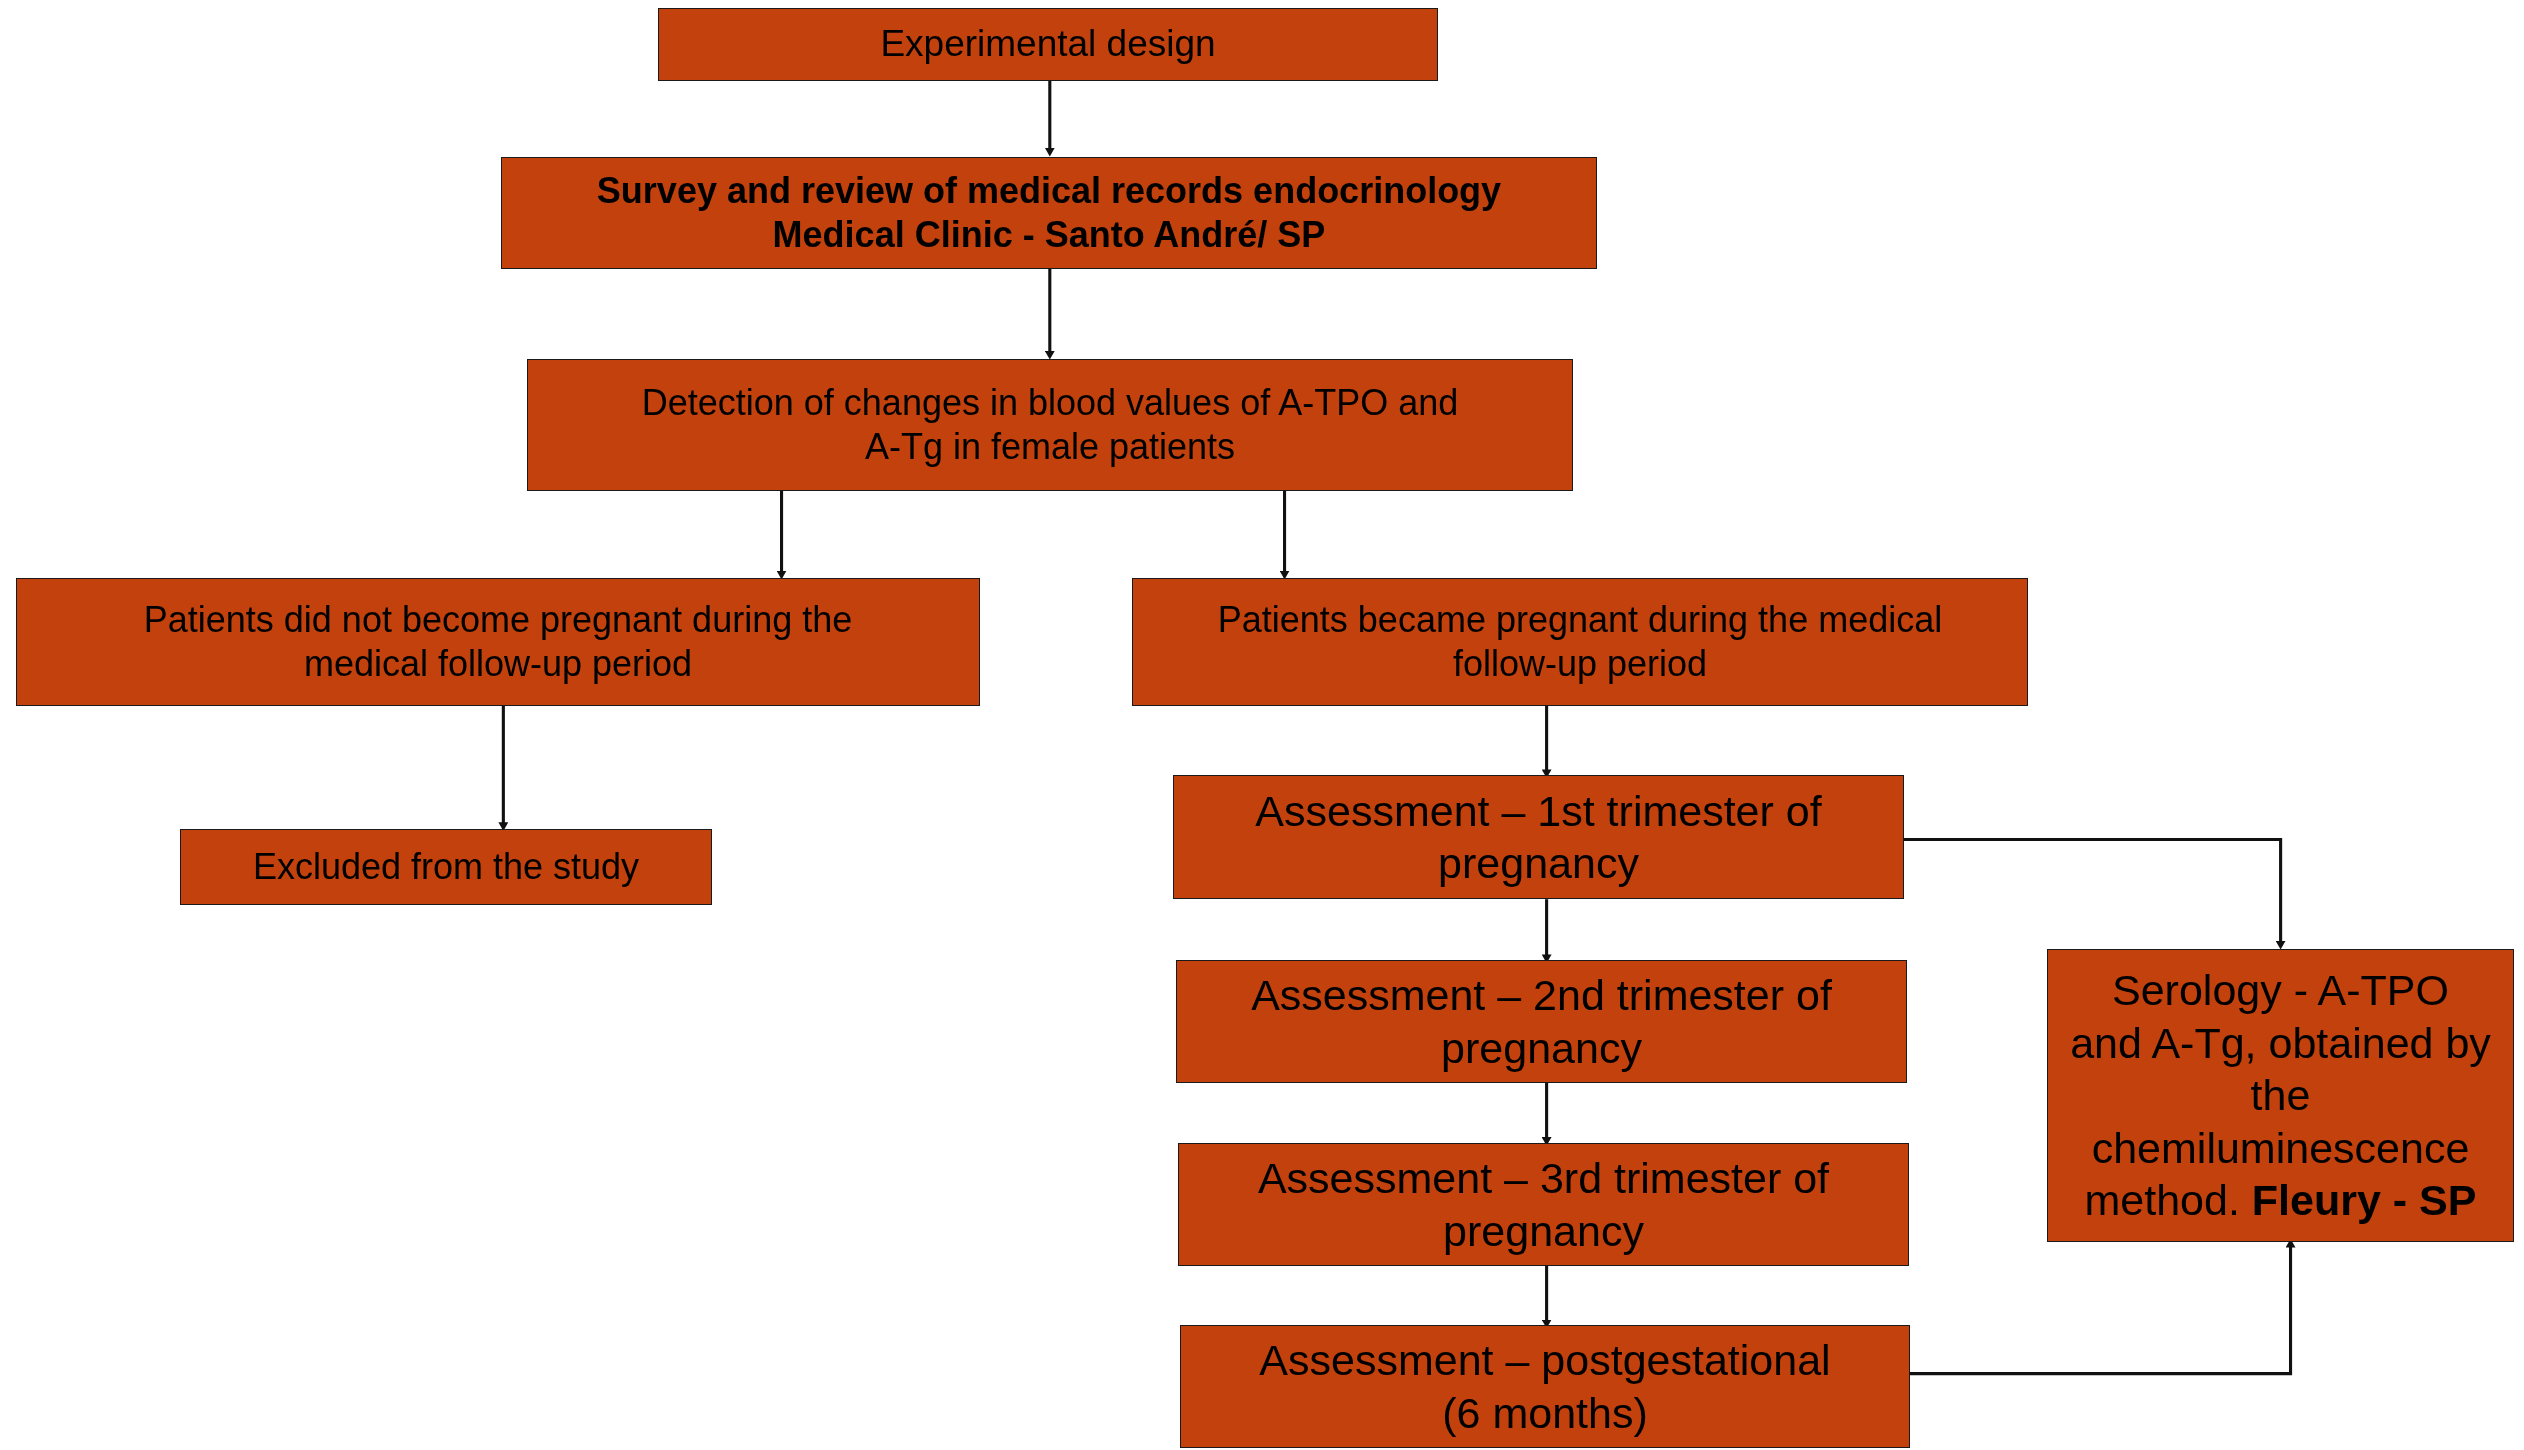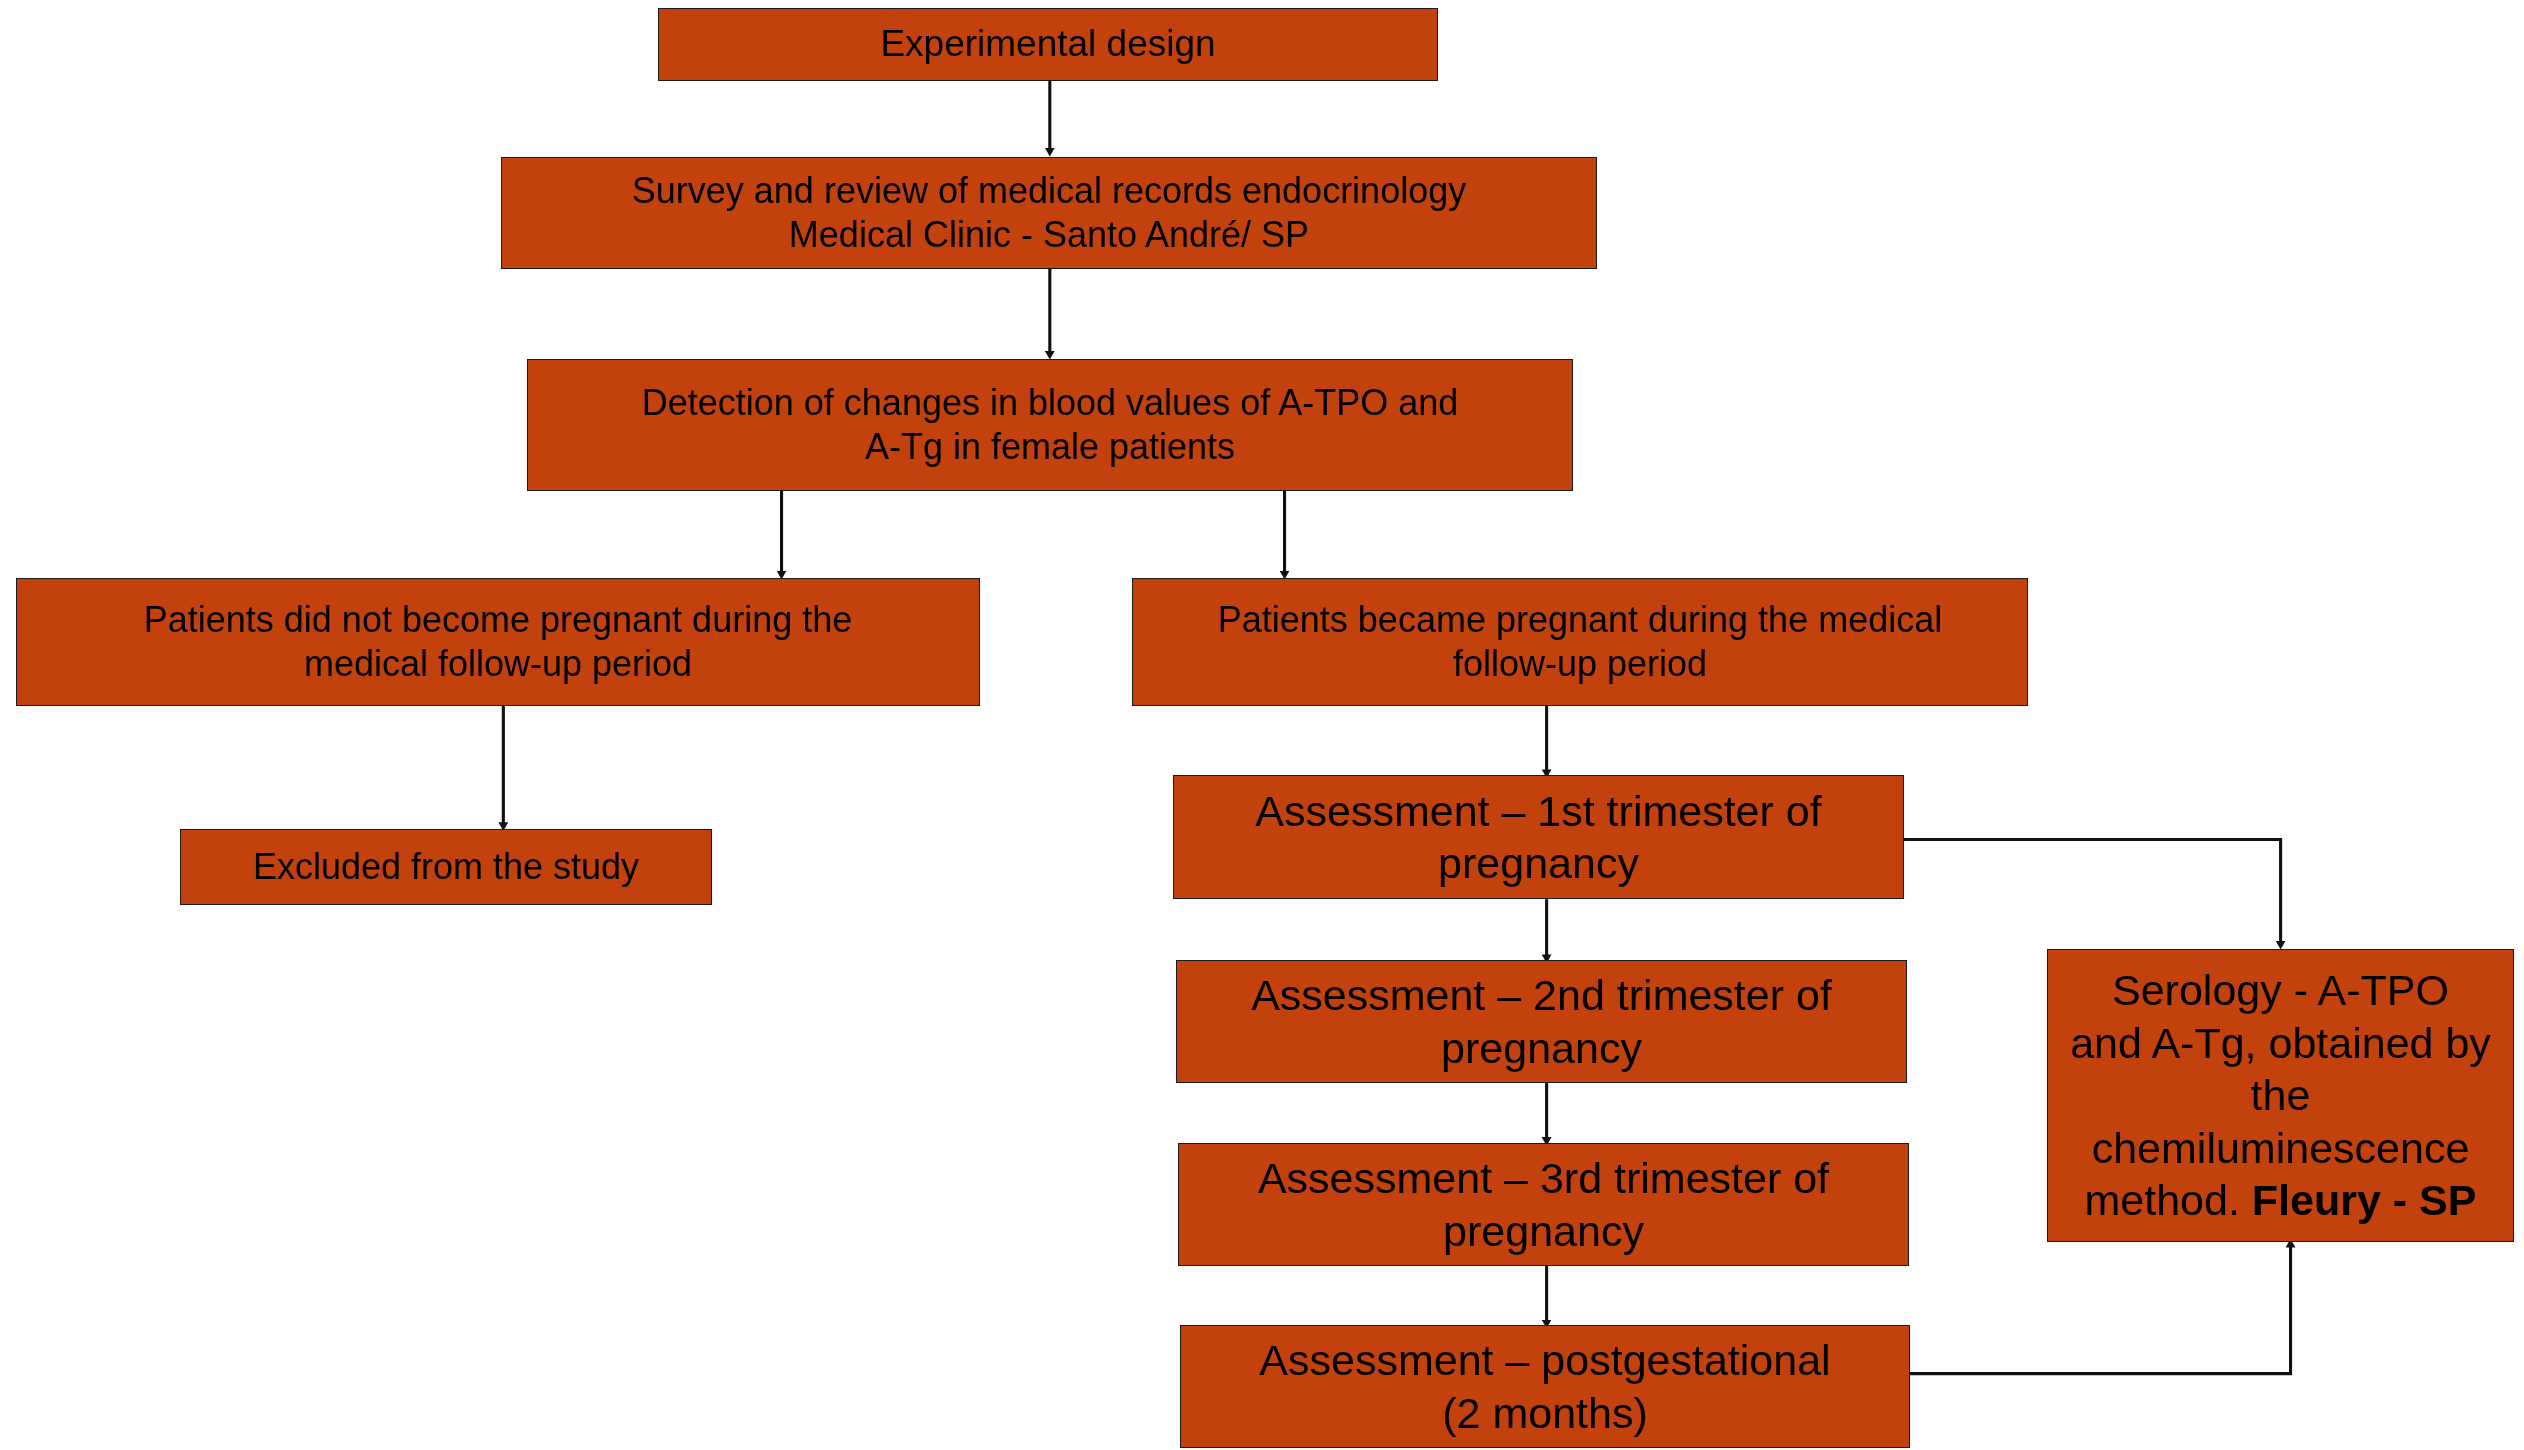--- a/index.html
+++ b/index.html
@@ -85,21 +85,21 @@
       <path d="M3063,1352 L3672,1352 L3672,1522" marker-end="url(#ah)"></path>
 
       <path d="M3073,2212 L3688,2212 L3688,2002" marker-end="url(#ah)"></path>
     </g>
   </svg>
 
   <div class="node fs-lg" style="left:658px; top:7.5px; width:780px; height:73px;">
     <span class="txt">Experimental design</span>
   </div>
 
-  <div class="node fs-md" style="left:501px; top:157px; width:1096px; height:112px;">
+  <div class="node fs-md" style="left:501px; top:157px; width:1096px; height:112px;font-weight:bold;">
     <span class="txt">Survey and review of medical records endocrinology
 Medical Clinic - Santo André/ SP</span>
   </div>
 
   <div class="node fs-md" style="left:527px; top:359px; width:1046px; height:132px;">
     <span class="txt">Detection of changes in blood values of A-TPO and
 A-Tg in female patients</span>
   </div>
 
   <div class="node fs-md" style="left:16px; top:578px; width:964px; height:128px;">
@@ -126,21 +126,21 @@
 pregnancy</span>
   </div>
 
   <div class="node fs-sm" style="left:1178px; top:1143px; width:731px; height:123px;">
     <span class="txt">Assessment – 3rd trimester of
 pregnancy</span>
   </div>
 
   <div class="node fs-sm" style="left:1180px; top:1325px; width:730px; height:123px;">
     <span class="txt">Assessment – postgestational
-(2 months)</span>
+(6 months)</span>
   </div>
 
   <div class="node fs-sm" style="left:2047px; top:949px; width:467px; height:293px;">
     <span class="txt"><span>Serology - A-TPO
 and A-Tg, obtained by
 the
 chemiluminescence
 method. </span><span class="bold-run">Fleury - SP</span></span>
   </div>
 

